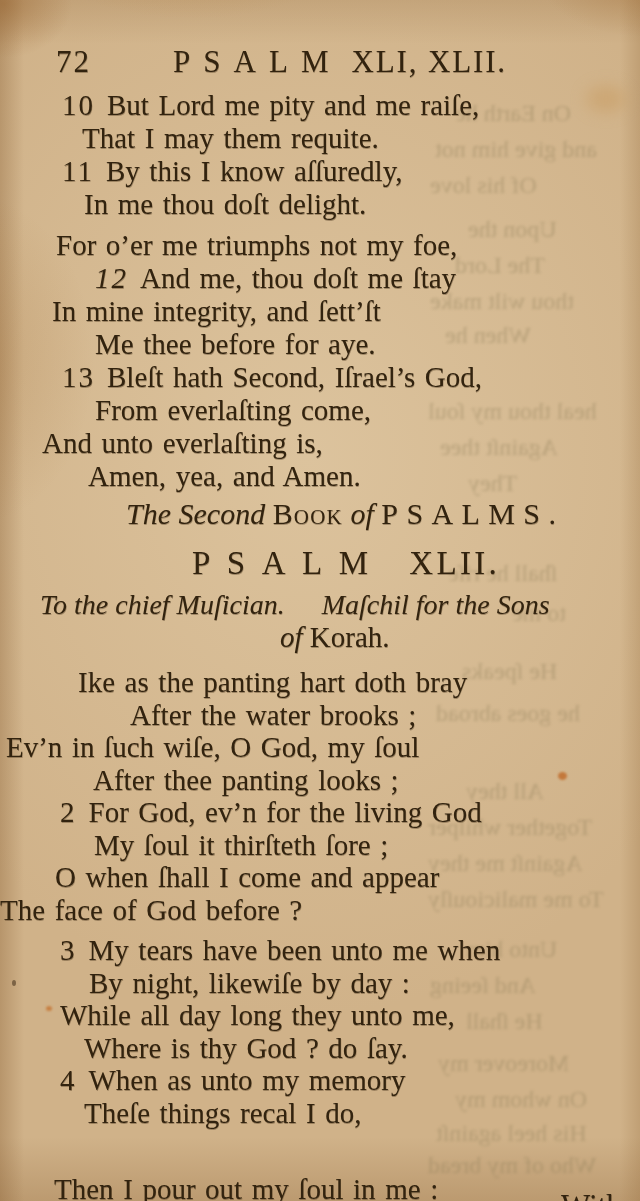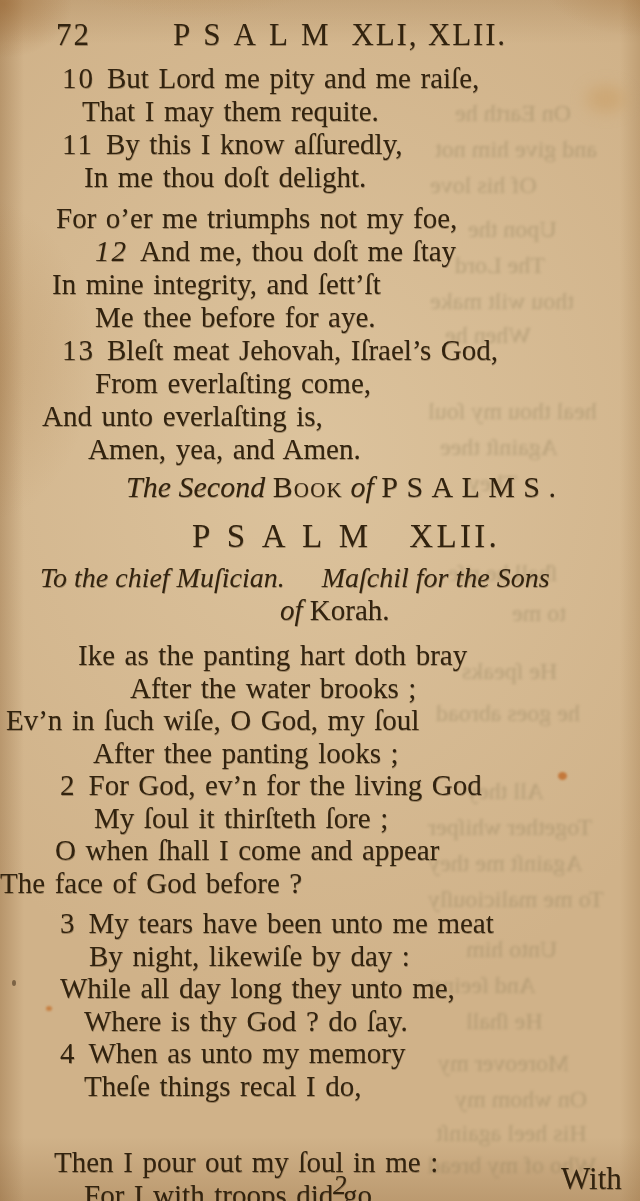--- a/index.html
+++ b/index.html
@@ -12,21 +12,21 @@
       radial-gradient(150px 85px at 101% -2%, rgba(158,103,44,.38), rgba(158,103,44,0) 72%),
       radial-gradient(230px 110px at 30% -5%, rgba(184,122,52,.26), rgba(184,122,52,0) 72%),
       radial-gradient(160px 220px at -4% 30%, rgba(150,98,42,.22), rgba(150,98,42,0) 75%),
       linear-gradient(to right,  rgba(118,74,30,.28), rgba(118,74,30,0) 24px),
       linear-gradient(to left,   rgba(128,84,34,.20), rgba(128,84,34,0) 20px),
       linear-gradient(to top,    rgba(122,78,32,.24), rgba(122,78,32,0) 64px),
       linear-gradient(to bottom, rgba(122,78,32,.16), rgba(122,78,32,0) 44px),
       radial-gradient(460px 560px at 48% 38%, #dcc39d, rgba(220,195,157,0) 100%),
       #d0b289;
   }
-  .inked{ text-shadow:0.4px 0.6px 0 rgba(58,38,14,.35); }
+  .inked{ text-shadow:0.4px 0.6px 0 rgba(58,38,14,.35);margin-top:27px; }
 
   
   .bleed-layer{position:absolute;inset:0;pointer-events:none;}
   .bleed-line{
     position:absolute;font-size:24px;color:#8f7e58;opacity:.42;
     transform:scaleX(-1);filter:blur(1.6px);white-space:nowrap;
     font-family:"Liberation Serif","DejaVu Serif",serif;
   }
 
   
@@ -123,21 +123,21 @@
 
     <div class="poem inked" id="poem41">
         <div class="line" style="padding-left: 62px;"><span class="vnum">10</span><span>But Lord me pity and me raiſe,</span></div>
         <div class="line" style="padding-left: 82px;"><span>That I may them requite.</span></div>
         <div class="line" style="padding-left: 62px;"><span class="vnum">11</span><span>By this I know aſſuredly,</span></div>
         <div class="line" style="padding-left: 84px;"><span>In me thou doſt delight.</span></div>
         <div class="line gap" style="padding-left: 56px;"><span>For o’er me triumphs not my foe,</span></div>
         <div class="line" style="padding-left: 95px;"><span class="vnum it">12</span><span>And me, thou doſt me ſtay</span></div>
         <div class="line" style="padding-left: 52px;"><span>In mine integrity, and ſett’ſt</span></div>
         <div class="line" style="padding-left: 95px;"><span>Me thee before for aye.</span></div>
-        <div class="line" style="padding-left: 62px;"><span class="vnum">13</span><span>Bleſt meat Jehovah, Iſrael’s God,</span></div>
+        <div class="line" style="padding-left: 62px;"><span class="vnum">13</span><span>Bleſt hath Second, Iſrael’s God,</span></div>
         <div class="line" style="padding-left: 95px;"><span>From everlaſting come,</span></div>
         <div class="line" style="padding-left: 42px;"><span>And unto everlaſting is,</span></div>
         <div class="line" style="padding-left: 88px;"><span>Amen, yea, and Amen.</span></div>
       </div>
 
     <div class="division-heading inked">
       <span class="it">The Second</span>
       <span class="sc">Book</span>
       <span class="it">of</span>
       <span class="spaced">PSALMS.</span>
@@ -161,21 +161,21 @@
 
     <div class="poem inked" id="poem42">
         <div class="line has-dropcap" style="padding-left: 78px;"><span>Ike as the panting hart doth bray</span></div>
         <div class="line" style="padding-left: 130px;"><span>After the water brooks ;</span></div>
         <div class="line" style="padding-left: 6px;"><span>Ev’n in ſuch wiſe, O God, my ſoul</span></div>
         <div class="line" style="padding-left: 93px;"><span>After thee panting looks ;</span></div>
         <div class="line" style="padding-left: 60px;"><span class="vnum">2</span><span>For God, ev’n for the living God</span></div>
         <div class="line" style="padding-left: 94px;"><span>My ſoul it thirſteth ſore ;</span></div>
         <div class="line" style="padding-left: 55px;"><span>O when ſhall I come and appear</span></div>
         <div class="line" style=""><span>The face of God before ?</span></div>
-        <div class="line gap" style="padding-left: 60px;"><span class="vnum">3</span><span>My tears have been unto me meat</span></div>
+        <div class="line gap" style="padding-left: 60px;"><span class="vnum">3</span><span>My tears have been unto me when</span></div>
         <div class="line" style="padding-left: 89px;"><span>By night, likewiſe by day :</span></div>
         <div class="line" style="padding-left: 60px;"><span>While all day long they unto me,</span></div>
         <div class="line" style="padding-left: 84px;"><span>Where is thy God ? do ſay.</span></div>
         <div class="line" style="padding-left: 60px;"><span class="vnum">4</span><span>When as unto my memory</span></div>
         <div class="line" style="padding-left: 84px;"><span>Theſe things recal I do,</span></div>
         <div class="line" style="padding-left: 54px; margin-top: 44px;"><span>Then I pour out my ſoul in me :</span></div>
         <div class="line" style="padding-left: 84px;"><span>For I with troops did go.</span></div>
       </div>
   </div>
 

